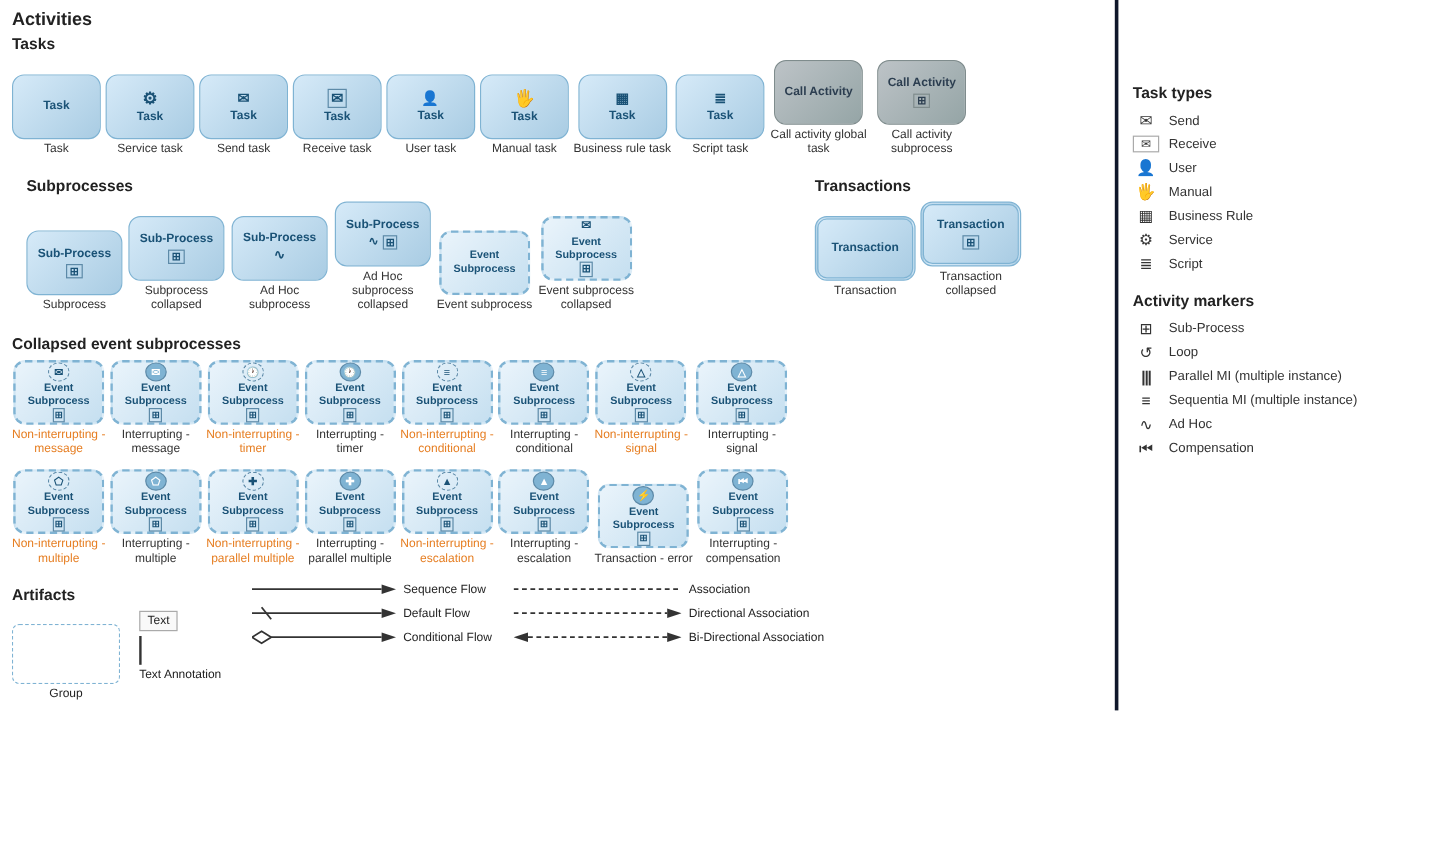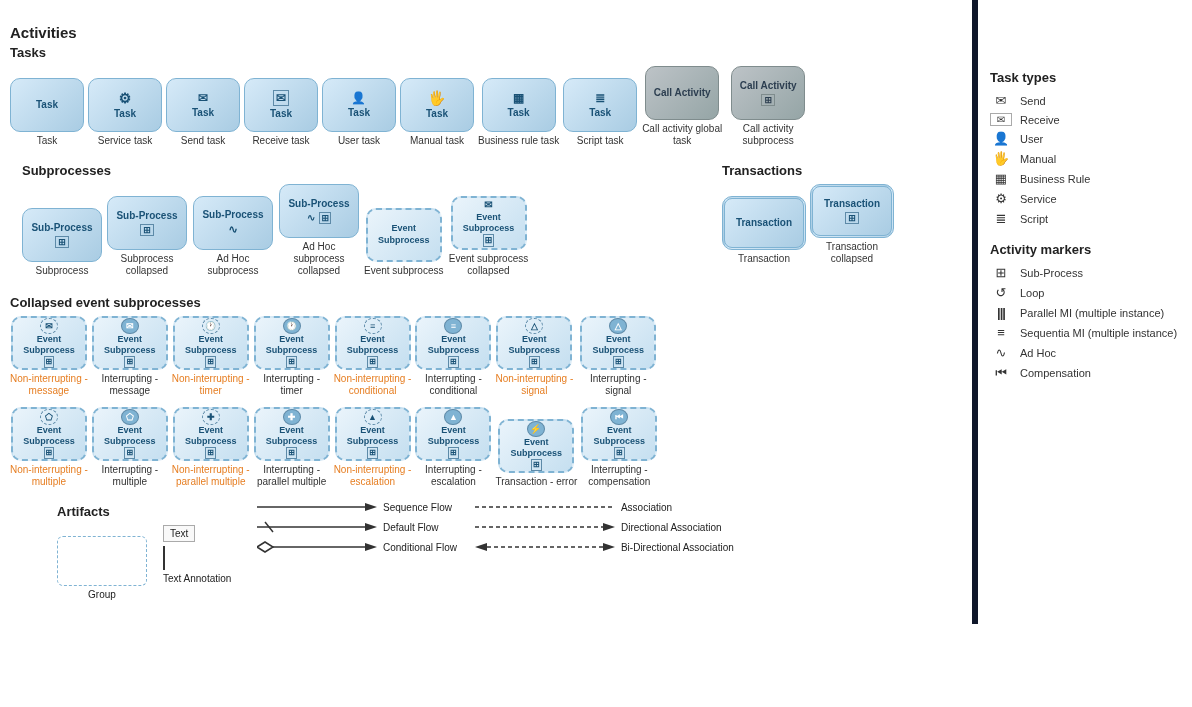--- a/index.html
+++ b/index.html
@@ -1,20 +1,20 @@
 <!DOCTYPE html>
 <html><head>
   <meta charset="utf-8">
   <style>
     * { box-sizing: border-box; margin: 0; padding: 0; }
     body { font-family: Arial, sans-serif; font-size: 11px; background: #fff; color: #222; width: 1192px; min-height: 707px; overflow: hidden; }
 
     .page { display: flex; width: 1192px; }
-    .main-content { flex: 1; padding: 24px 10px; }
-    .sidebar { width: 220px; padding: 10px 12px; border-left: 6px solid #0f172a; flex-shrink: 0; }
+    .main-content { flex: 1; padding: 8px 10px; }
+    .sidebar { width: 263px; padding: 10px 12px; border-left: 3px solid #0f172a; flex-shrink: 0; }
 
     h2 { font-size: 15px; font-weight: bold; margin-bottom: 4px; }
     h3 { font-size: 13px; font-weight: bold; margin-bottom: 6px; margin-top: 4px; }
 
     
     .task-box {
       display: inline-flex;
       flex-direction: column;
       align-items: center;
       justify-content: center;
@@ -388,21 +388,21 @@
             <span style="font-size:8px;border:1px solid #5d8aa8;padding:0 1px;margin-top:1px;">⊞</span>
           </div>
           <div class="task-label">Interrupting -<br>compensation</div>
         </div>
 
       </div>
     </div>
 
     <div style="display:flex; gap:20px; margin-top:4px;">
 
-      <div style="width:180px;margin-left:47px;">
+      <div style="width:180px;">
         <h3>Artifacts</h3>
         <div style="display:flex; gap:16px; align-items:flex-end;">
           <div>
             <div style="border:1.5px dashed #7fb3d3;width:90px;height:50px;border-radius:6px;position:relative;"></div>
             <div style="text-align:center;font-size:10px;margin-top:3px;">Group</div>
           </div>
           <div style="margin-bottom:16px;">
             <div style="background:#f9f9f9;border:1px solid #aaa;padding:2px 6px;font-size:10px;margin-bottom:4px;display:inline-block;">Text</div>
             <div style="border-left:2px solid #333;padding-left:4px;font-size:10px;height:24px;"></div>
             <div style="font-size:10px;margin-top:3px;">Text Annotation</div>

